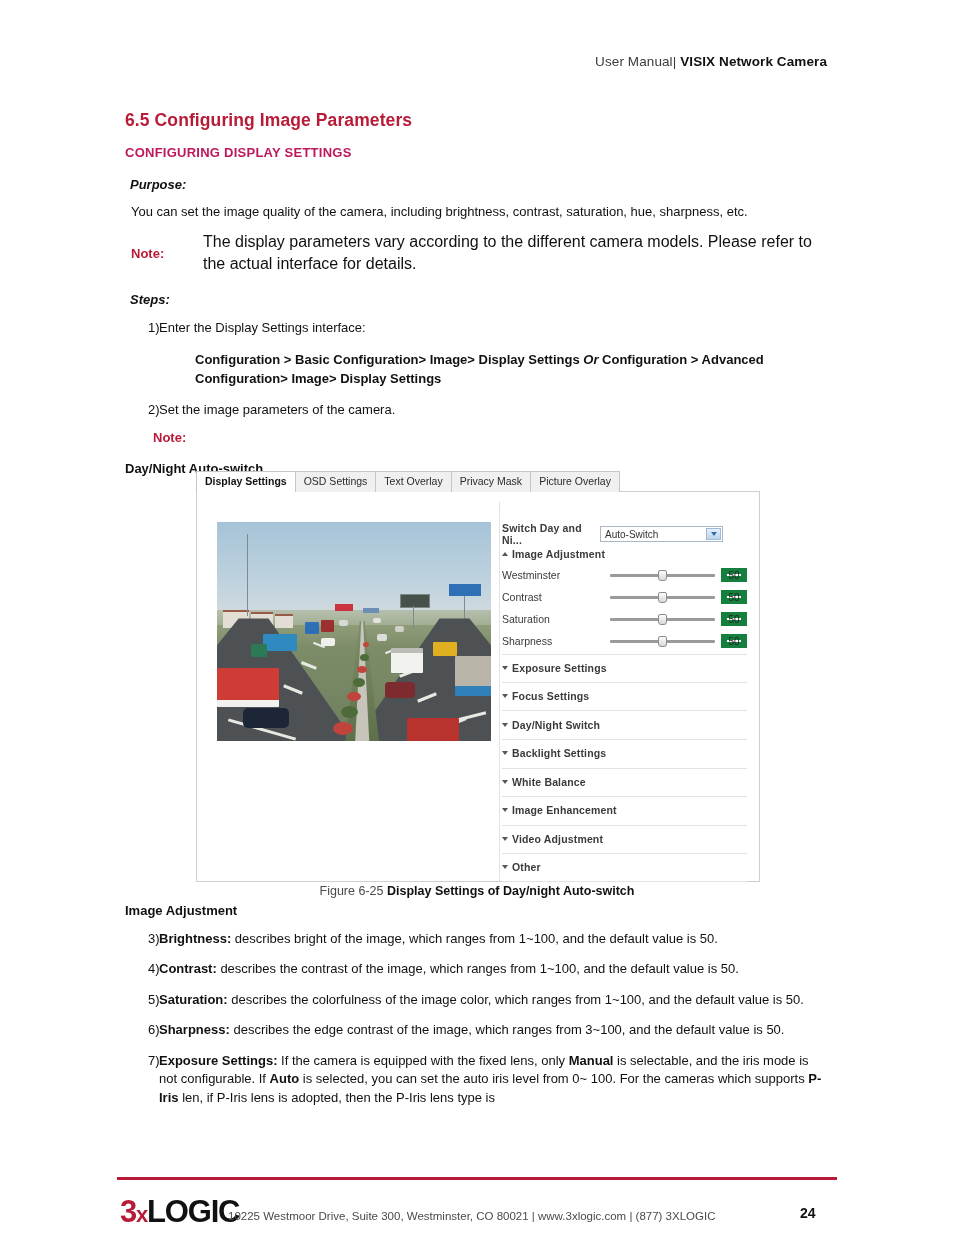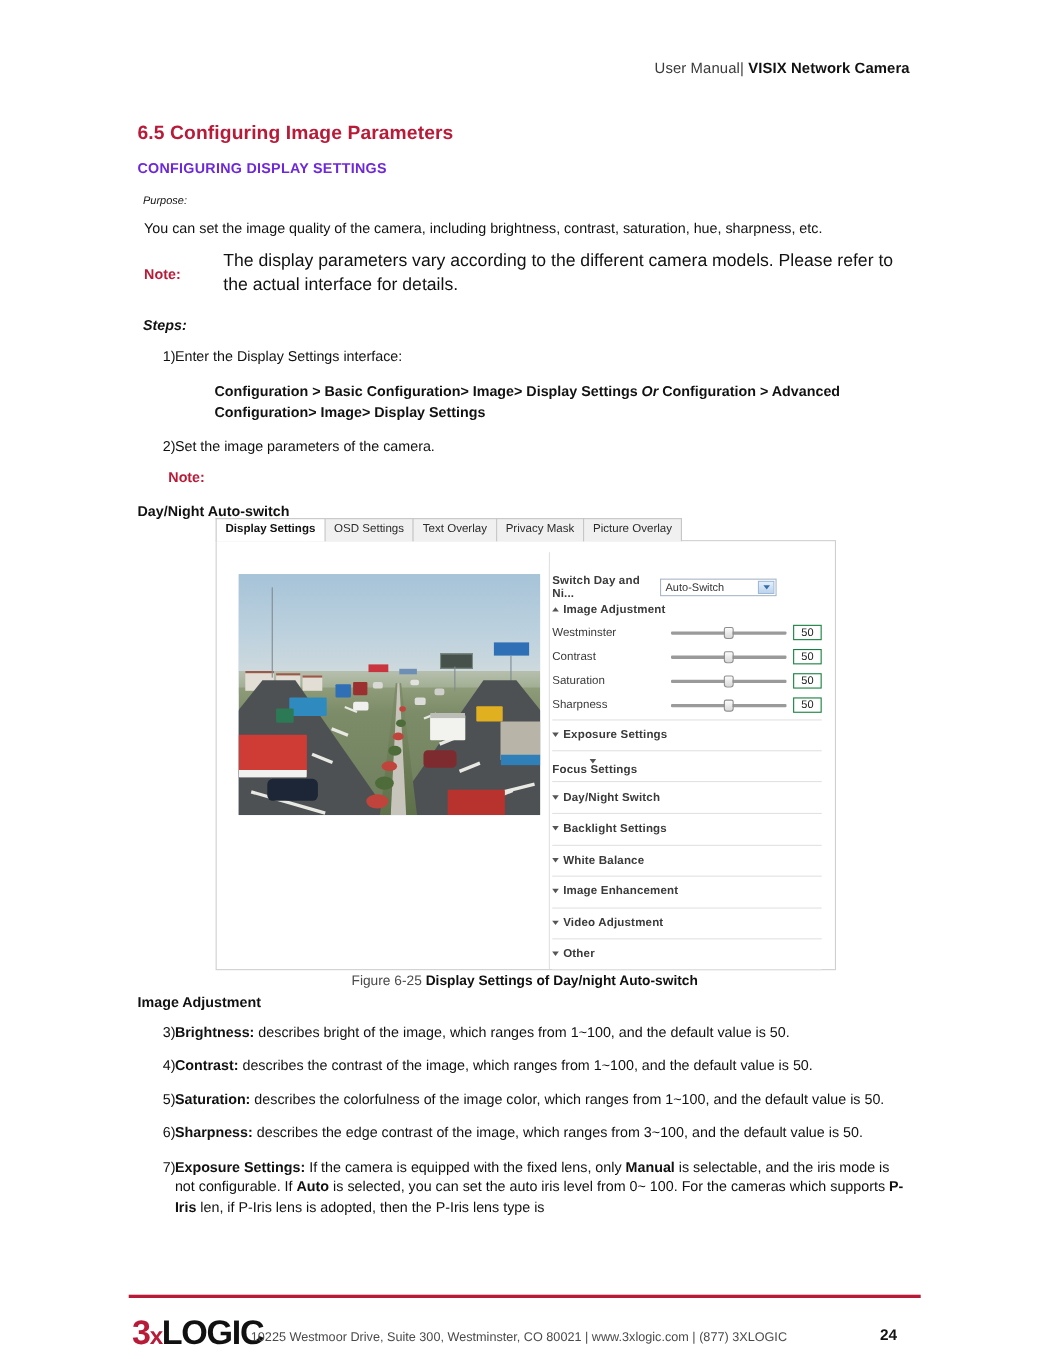--- a/index.html
+++ b/index.html
@@ -45,28 +45,28 @@
     margin: 0 0 0 0;
     color: #b81b38;
     letter-spacing: .1px;
   }
   h1.sec-title .num { color: #b81b38; }
   h1.sec-title .txt { color: #b81b38; }
 
   h2.sub-title {
     font-size: 13px;
     font-weight: bold;
-    color: #6d28d9;
+    color: #be185d;
     margin: 14px 0 0 0;
     letter-spacing: .25px;
   }
 
   .purpose-label {
-    font-size: 10px;
-    font-weight: normal;
+    font-size: 13px;
+    font-weight: bold;
     font-style: italic;
     margin: 17px 0 0 5px;
   }
 
   .body-line {
     font-size: 13px;
     margin: 11px 0 0 6px;
     line-height: 1.35;
   }
 
@@ -280,21 +280,21 @@
   }
   .row-switch .lbl {
     font-size: 10.5px;
     font-weight: bold;
     color: #3a3a3a;
     width: 98px;
     flex: 0 0 98px;
     letter-spacing: .15px;
   }
   .sel {
-    width: 106px;
+    width: 123px;
     height: 16px;
     border: 1px solid #a9b7c6;
     background: #ffffff;
     display: flex;
     align-items: center;
     box-sizing: border-box;
     position: relative;
   }
   .sel .sel-val {
     font-size: 10px;
@@ -380,21 +380,21 @@
     height: 11px;
     margin-left: -4.5px;
     background: linear-gradient(to bottom, #fcfcfc, #d8d8d8);
     border: 1px solid #8d8d8d;
     border-radius: 2px 2px 3px 3px;
     box-sizing: border-box;
   }
   .num-box {
     width: 26px;
     height: 14px;
-    border: 1px solid #15803d;
+    border: 6px solid #15803d;
     background: #fff;
     font-size: 10px;
     color: #222;
     display: flex;
     align-items: center;
     justify-content: center;
     box-sizing: border-box;
     flex: 0 0 26px;
   }
 
@@ -638,21 +638,21 @@
         <span class="num-box">50</span>
       </div>
 
       <div class="sec-rule" style="top:140px;"></div>
       <div class="sec-head" style="top:148px;">
         <span class="tri down"></span>
         <span>Exposure Settings</span>
       </div>
 
       <div class="sec-rule" style="top:168px;"></div>
-      <div class="sec-head" style="top:176px;flex-direction:column;">
+      <div class="sec-head" style="top:176px;">
         <span class="tri down"></span>
         <span>Focus Settings</span>
       </div>
 
       <div class="sec-rule" style="top:196px;"></div>
       <div class="sec-head" style="top:205px;">
         <span class="tri down"></span>
         <span>Day/Night Switch</span>
       </div>
 

